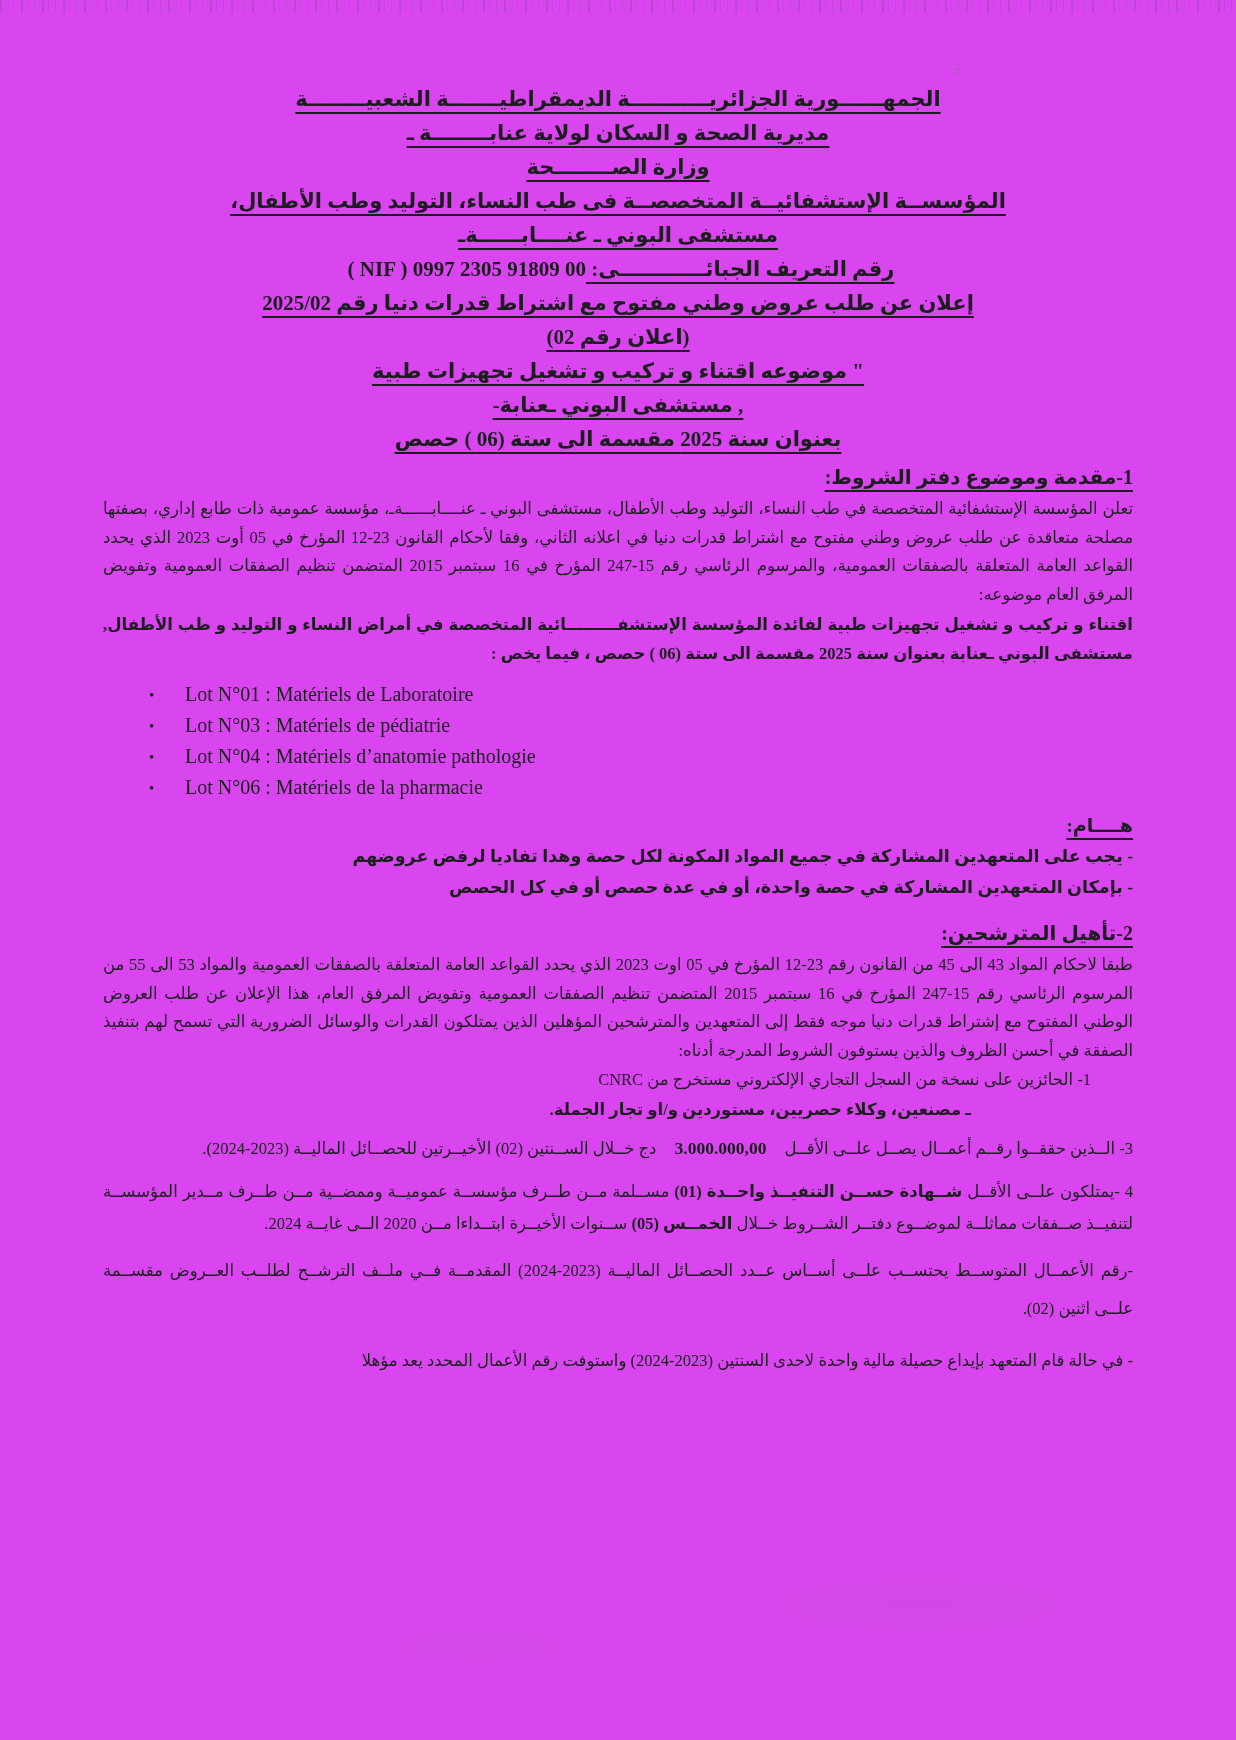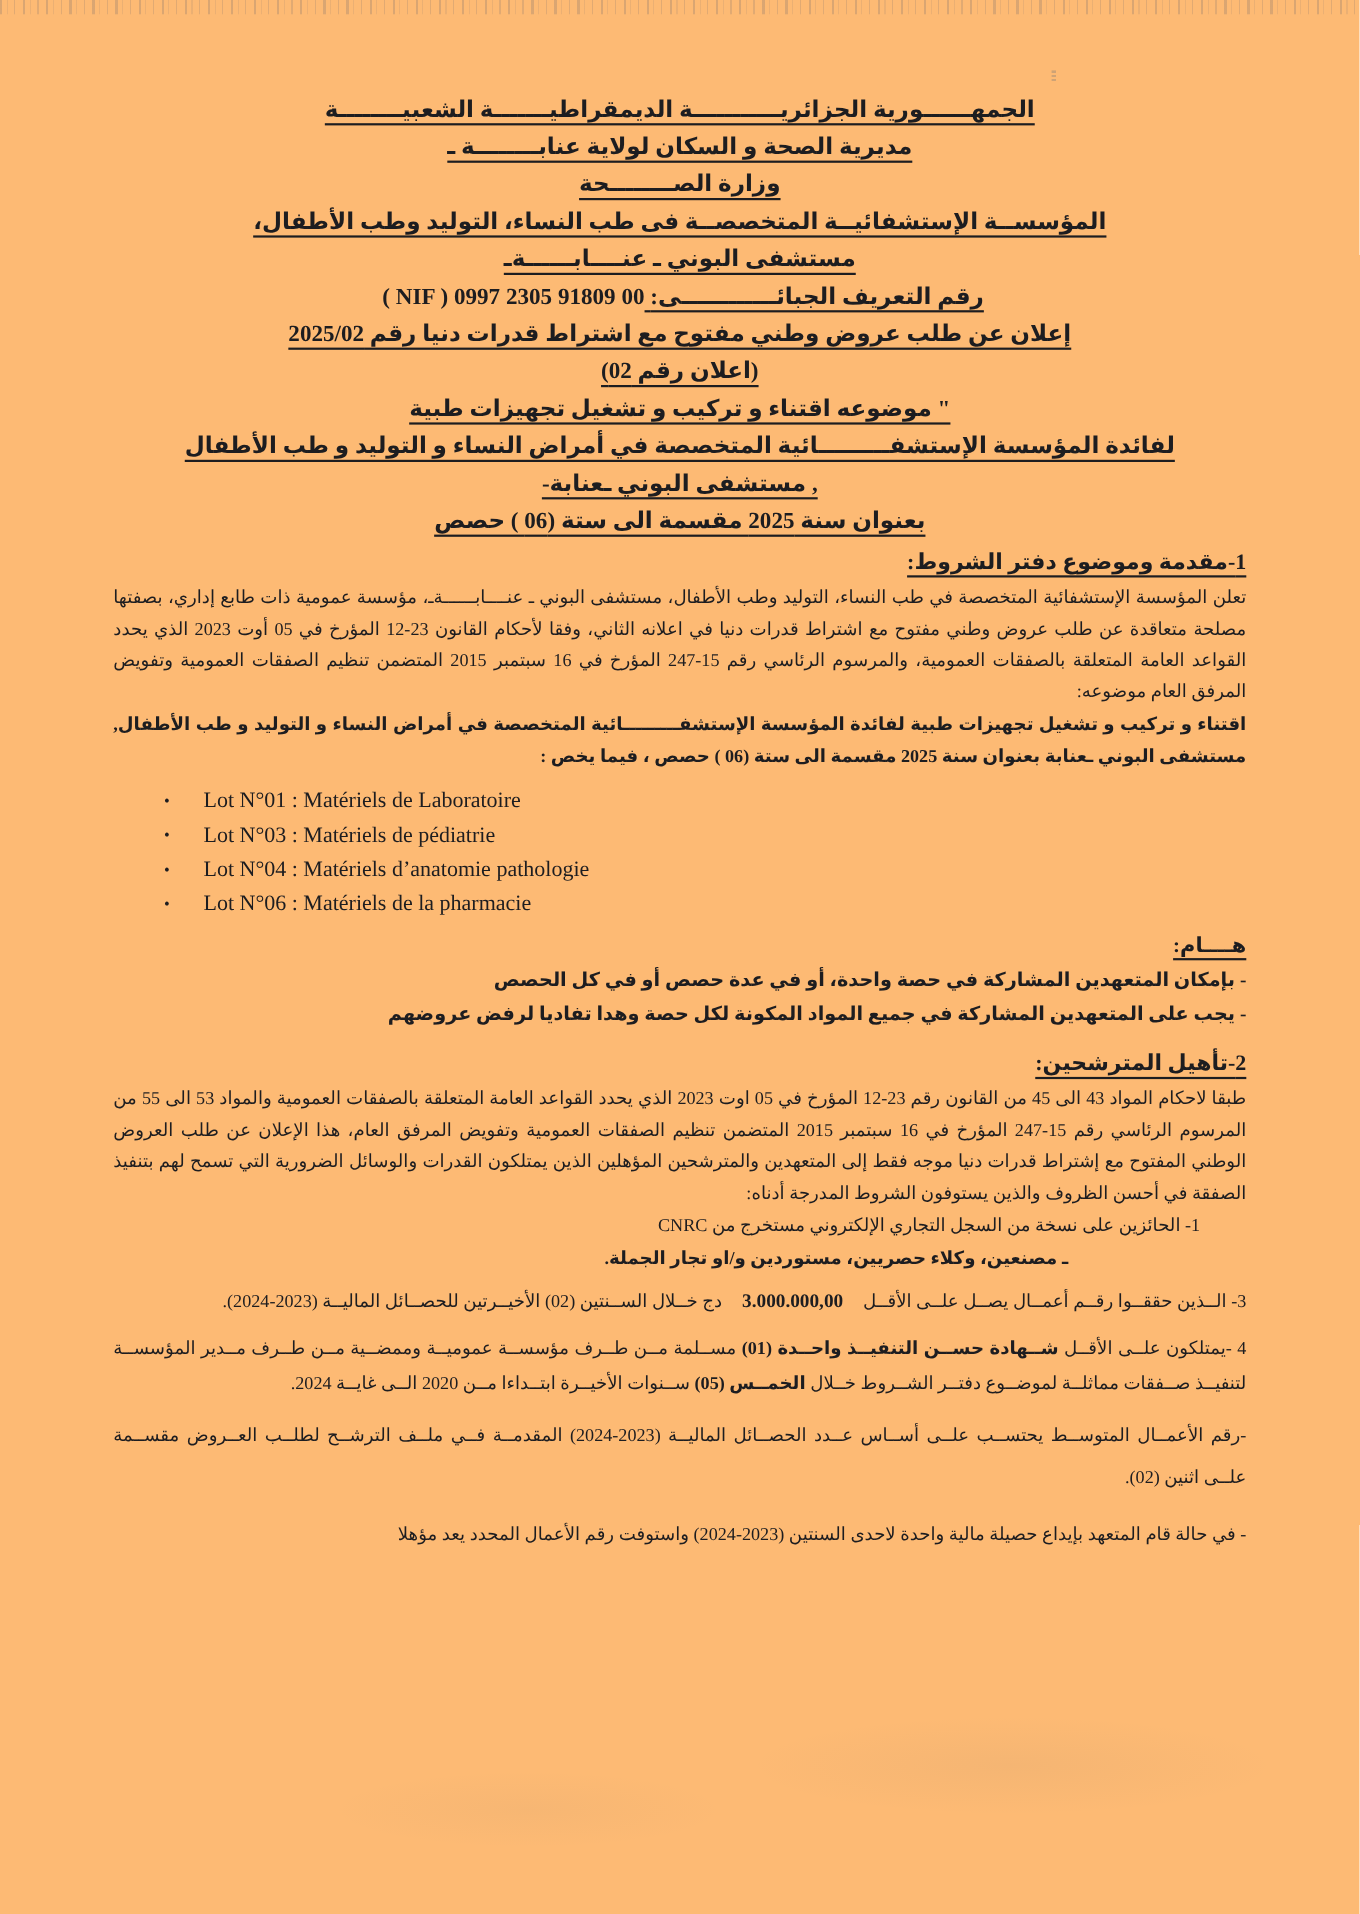--- a/index.html
+++ b/index.html
@@ -1,17 +1,17 @@
 <!DOCTYPE html>
 <html lang="ar"><head>
 <meta charset="utf-8">
 <style>
   html,body{margin:0;padding:0;background:#ffffff;}
   .page{
-    position:relative;width:1236px;height:1740px;background:#fdba74;
+    position:relative;width:1236px;height:1740px;background:#d946ef;
     overflow:hidden;color:#1d1d20;
     font-family:"Liberation Serif","DejaVu Sans",serif;
   }
   .scan-strip{
     position:absolute;top:0;left:0;width:1236px;height:13px;opacity:.55;
     background:
       repeating-linear-gradient(90deg,
         rgba(70,80,105,.35) 0 2px, rgba(0,0,0,0) 2px 6px,
         rgba(70,80,105,.18) 6px 7px, rgba(0,0,0,0) 7px 13px,
         rgba(70,80,105,.28) 13px 14px, rgba(0,0,0,0) 14px 21px);
@@ -93,39 +93,38 @@
     <div class="hline">الجمهــــــورية الجزائريـــــــــــة الديمقراطيـــــــة الشعبيــــــــة</div>
     <div class="hline">مديرية الصحة و السكان لولاية عنابــــــــة ـ</div>
     <div class="hline">وزارة الصــــــــحة</div>
     <div class="hline">المؤسســة الإستشفائيــة المتخصصــة فى طب النساء، التوليد وطب الأطفال،</div>
     <div class="hline">مستشفى البوني ـ عنــــابــــــةـ</div>
     <div class="hline"><span>رقم التعريف الجبائــــــــــــى:</span> <span class="nifv">( NIF ) 0997 2305 91809 00</span></div>
 
     <div class="hline">إعلان عن طلب عروض وطني مفتوح مع اشتراط قدرات دنيا رقم 2025/02</div>
     <div class="hline">(اعلان رقم 02)</div>
     <div class="hline">" موضوعه اقتناء و تركيب و تشغيل  تجهيزات طبية</div>
-    <div class="hline">لفائدة المؤسسة الإستشفـــــــــائية المتخصصة في أمراض النساء و التوليد و طب الأطفال</div>
     <div class="hline">, مستشفى البوني ـعنابة-</div>
     <div class="hline">بعنوان سنة 2025 مقسمة الى ستة (06 ) حصص</div>
 
     <div class="sec-head">1-مقدمة وموضوع دفتر الشروط:</div>
     <div class="para">تعلن المؤسسة الإستشفائية المتخصصة في طب النساء، التوليد وطب الأطفال، مستشفى البوني ـ عنــــابــــــةـ، مؤسسة عمومية ذات طابع إداري، بصفتها مصلحة متعاقدة عن طلب عروض وطني مفتوح مع اشتراط قدرات دنيا في اعلانه الثاني، وفقا لأحكام القانون 23-12 المؤرخ في 05 أوت 2023 الذي يحدد القواعد العامة المتعلقة بالصفقات العمومية، والمرسوم الرئاسي رقم 15-247 المؤرخ في 16 سبتمبر 2015 المتضمن تنظيم الصفقات العمومية وتفويض المرفق العام موضوعه:</div>
     <div class="para bold">اقتناء و تركيب و تشغيل تجهيزات طبية لفائدة المؤسسة الإستشفـــــــــائية المتخصصة في أمراض النساء و التوليد و طب الأطفال, مستشفى البوني ـعنابة بعنوان سنة 2025 مقسمة الى ستة (06 ) حصص ، فيما يخص :</div>
 
     <div class="lots">
       <div class="lot"><span class="dot">•</span><span>Lot N°01 : Matériels de Laboratoire</span></div>
       <div class="lot"><span class="dot">•</span><span>Lot N°03 : Matériels de pédiatrie</span></div>
       <div class="lot"><span class="dot">•</span><span>Lot N°04 : Matériels d’anatomie pathologie</span></div>
       <div class="lot"><span class="dot">•</span><span>Lot N°06 : Matériels de la pharmacie</span></div>
     </div>
 
     <div class="imp">
       <div><span class="imp-title">هــــام:</span></div>
+      <div class="imp-note">- يجب على المتعهدين المشاركة في جميع المواد المكونة لكل حصة وهدا تفاديا لرفض عروضهم</div>
       <div class="imp-note">- بإمكان المتعهدين المشاركة في حصة واحدة، أو في عدة حصص أو في كل الحصص</div>
-      <div class="imp-note">- يجب على المتعهدين المشاركة في جميع المواد المكونة لكل حصة وهدا تفاديا لرفض عروضهم</div>
     </div>
 
     <div class="sec-head" style="margin-top:14px;">2-تأهيل المترشحين:</div>
     <div class="para">طبقا لاحكام المواد 43 الى 45 من القانون رقم 23-12 المؤرخ في 05 اوت 2023 الذي يحدد القواعد العامة المتعلقة بالصفقات العمومية والمواد 53 الى 55 من المرسوم الرئاسي رقم 15-247 المؤرخ في 16 سبتمبر 2015 المتضمن تنظيم الصفقات العمومية وتفويض المرفق العام، هذا الإعلان عن طلب العروض الوطني المفتوح مع إشتراط قدرات دنيا موجه فقط إلى المتعهدين والمترشحين المؤهلين الذين يمتلكون القدرات والوسائل الضرورية التي تسمح لهم بتنفيذ الصفقة في أحسن الظروف والذين يستوفون الشروط المدرجة أدناه:</div>
 
     <div class="qlist">
       <div>1- الحائزين على نسخة من السجل التجاري الإلكتروني مستخرج من CNRC</div>
       <div class="qsub">ـ مصنعين، وكلاء حصريين، مستوردين و/او تجار الجملة.</div>
     </div>
 

